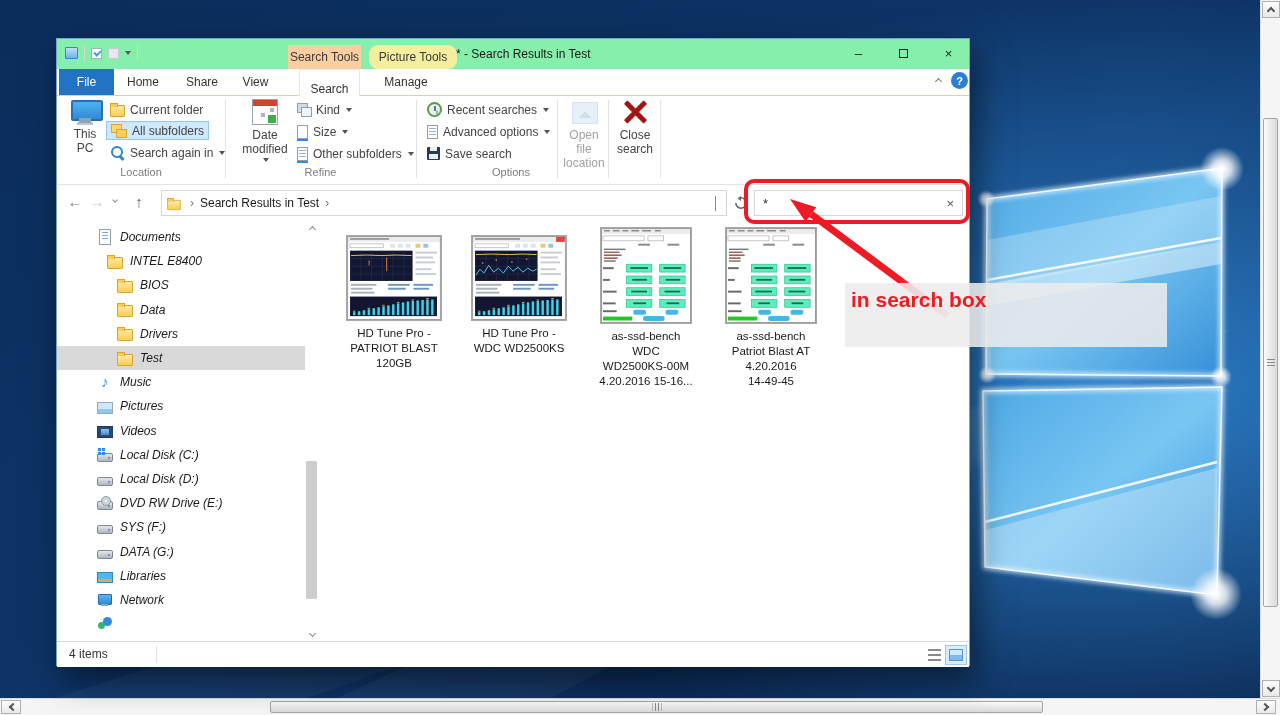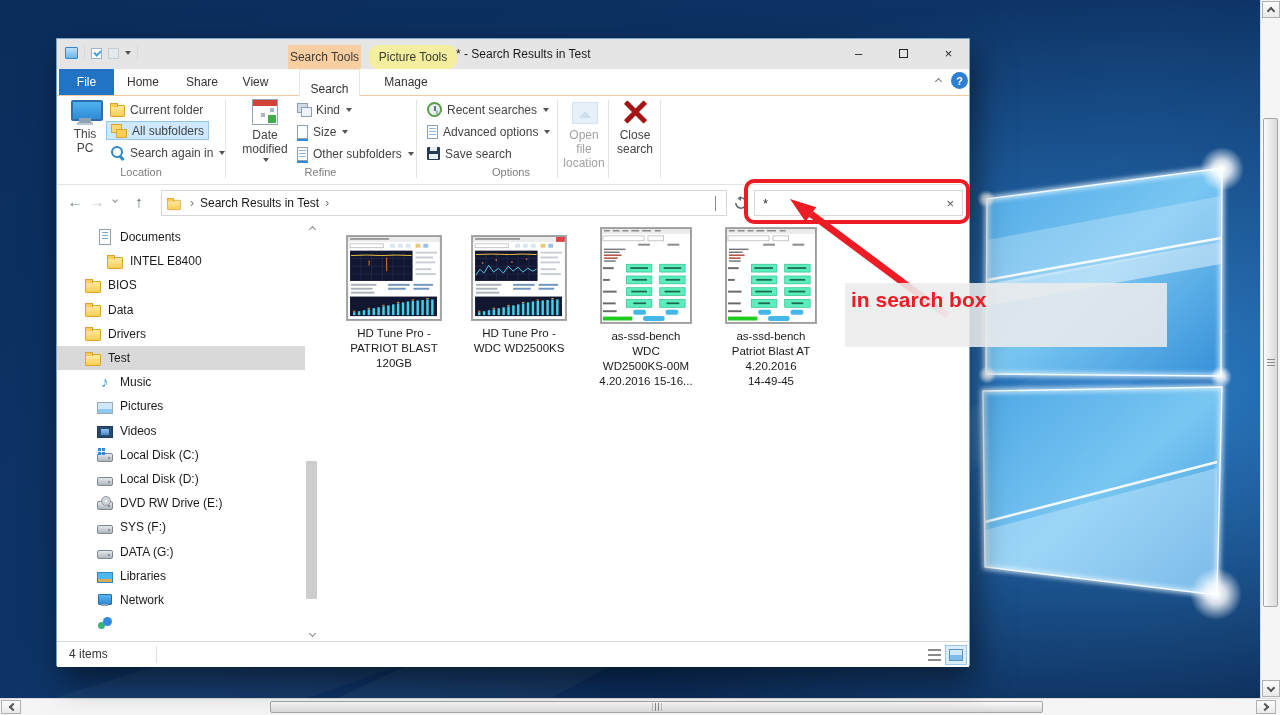--- a/index.html
+++ b/index.html
@@ -25,21 +25,21 @@
   #hscroll{position:absolute;left:0;bottom:0;width:1280px;height:17px;background:#f5f5f5;border-top:1px solid #dcdcdc;z-index:6;}
   #hscroll .thumb{position:absolute;top:2px;height:12px;left:270px;width:773px;background:linear-gradient(#fbfbfb,#d8d8d8);border:1px solid #a6a6a6;border-radius:2px;}
   .griph{position:absolute;left:50%;top:50%;transform:translate(-50%,-50%);width:9px;height:8px;
     background:repeating-linear-gradient(90deg,#8a8a8a 0 1px,transparent 1px 3px);}
 
   
   #explorer{position:absolute;left:56px;top:38px;width:914px;height:628px;background:#fff;
     border:1px solid #79a4c9;box-shadow:6px 14px 30px rgba(0,0,0,.5);z-index:10;}
 
   
-  #titlebar{position:absolute;left:0;top:0;width:100%;height:30px;background:#e5e5e5;}
+  #titlebar{position:absolute;left:0;top:0;width:100%;height:30px;background:#86efac;}
   #qat{position:absolute;left:8px;top:7px;display:flex;align-items:center;gap:6px;}
   .qsep{width:1px;height:14px;background:#d8d8d8;}
   .qat-explorer{width:13px;height:12px;background:linear-gradient(#bfe0f7,#6db4e8);border:1px solid #3a87c8;border-radius:1px;}
   .qat-check{width:11px;height:11px;border:1px solid #9db2c4;background:#fff;position:relative;}
   .qat-check::after{content:"";position:absolute;left:2px;top:1px;width:5px;height:3px;border-left:2px solid #3fa0e8;border-bottom:2px solid #3fa0e8;transform:rotate(-45deg);}
   .qat-new{width:11px;height:11px;background:#e4e9ee;border:1px solid #c2cdd6;}
   .tri-down{width:0;height:0;border-left:3.5px solid transparent;border-right:3.5px solid transparent;border-top:4px solid #555;}
   .ctx-head{position:absolute;top:6px;height:24px;display:flex;align-items:center;justify-content:center;font-size:12px;color:#3a3a3a;}
   #ctx-search{left:231px;width:73px;}
   #ctx-picture{left:312px;width:88px;border-radius:9px;}
@@ -112,22 +112,22 @@
   #bc-box{position:absolute;left:104px;top:4px;width:566px;height:26px;background:#fff;border:1px solid #d6d6d6;display:flex;align-items:center;padding:0 4px;font-size:12px;color:#1a1a1a;}
   .crumb-sep{color:#777;font-size:12px;margin:0 6px;}
   #bc-caret{margin-left:auto;padding:0 6px;}
   #refresh-btn{position:absolute;left:672px;top:4px;width:24px;height:26px;display:flex;align-items:center;justify-content:center;}
   #search-box{position:absolute;left:697px;top:4px;width:209px;height:26px;background:#fff;border:1px solid #d6d6d6;display:flex;align-items:center;padding:0 8px;}
   #search-value{font-size:13px;color:#333;}
   #search-clear{margin-left:auto;font-size:13px;color:#555;}
 
   
   #sidebar{position:absolute;left:0;top:180px;width:248px;height:422px;overflow:hidden;padding-top:6px;}
-  .trow{height:24.2px;display:flex;align-items:center;font-size:12px;color:#1a1a1a;white-space:nowrap;}
-  .lvl0{padding-left:40px;} .lvl1{padding-left:50px;} .lvl2{padding-left:28px;}
+  .trow{height:24.2px;display:flex;align-items:center;font-size:12px;color:#1a1a1a;white-space:nowrap;font-style:italic;}
+  .lvl0{padding-left:40px;} .lvl1{padding-left:50px;} .lvl2{padding-left:60px;}
   .trow.selected{background:#d9d9d9;}
   .ti{width:16px;height:16px;margin-right:7px;position:relative;flex:none;}
   .ti-doc::before{content:"";position:absolute;left:2px;top:0;width:10px;height:14px;background:#fff;border:1px solid #8ea0b0;}
   .ti-doc::after{content:"";position:absolute;left:5px;top:3px;width:6px;height:9px;background:repeating-linear-gradient(#7fa8cc 0 1px,transparent 1px 3px);}
   .ti-folder{width:16px;height:12px;margin-top:3px;margin-right:7px;background:linear-gradient(#ffeaa9,#fcce52);border:1px solid #dba32e;border-radius:1px;position:relative;flex:none;}
   .ti-folder::before{content:"";position:absolute;left:-1px;top:-3px;width:6px;height:3px;background:#fcce52;border:1px solid #dba32e;border-bottom:none;}
   .ti-down::before{content:"";position:absolute;left:6px;top:1px;width:4px;height:7px;background:#2f8ae0;}
   .ti-down::after{content:"";position:absolute;left:2px;top:7px;width:0;height:0;border:6px solid transparent;border-top:7px solid #2f8ae0;}
   .ti-music{color:#2f9ae0;font-size:15px;line-height:16px;text-align:center;}
   .ti-music::before{content:"♪";}

